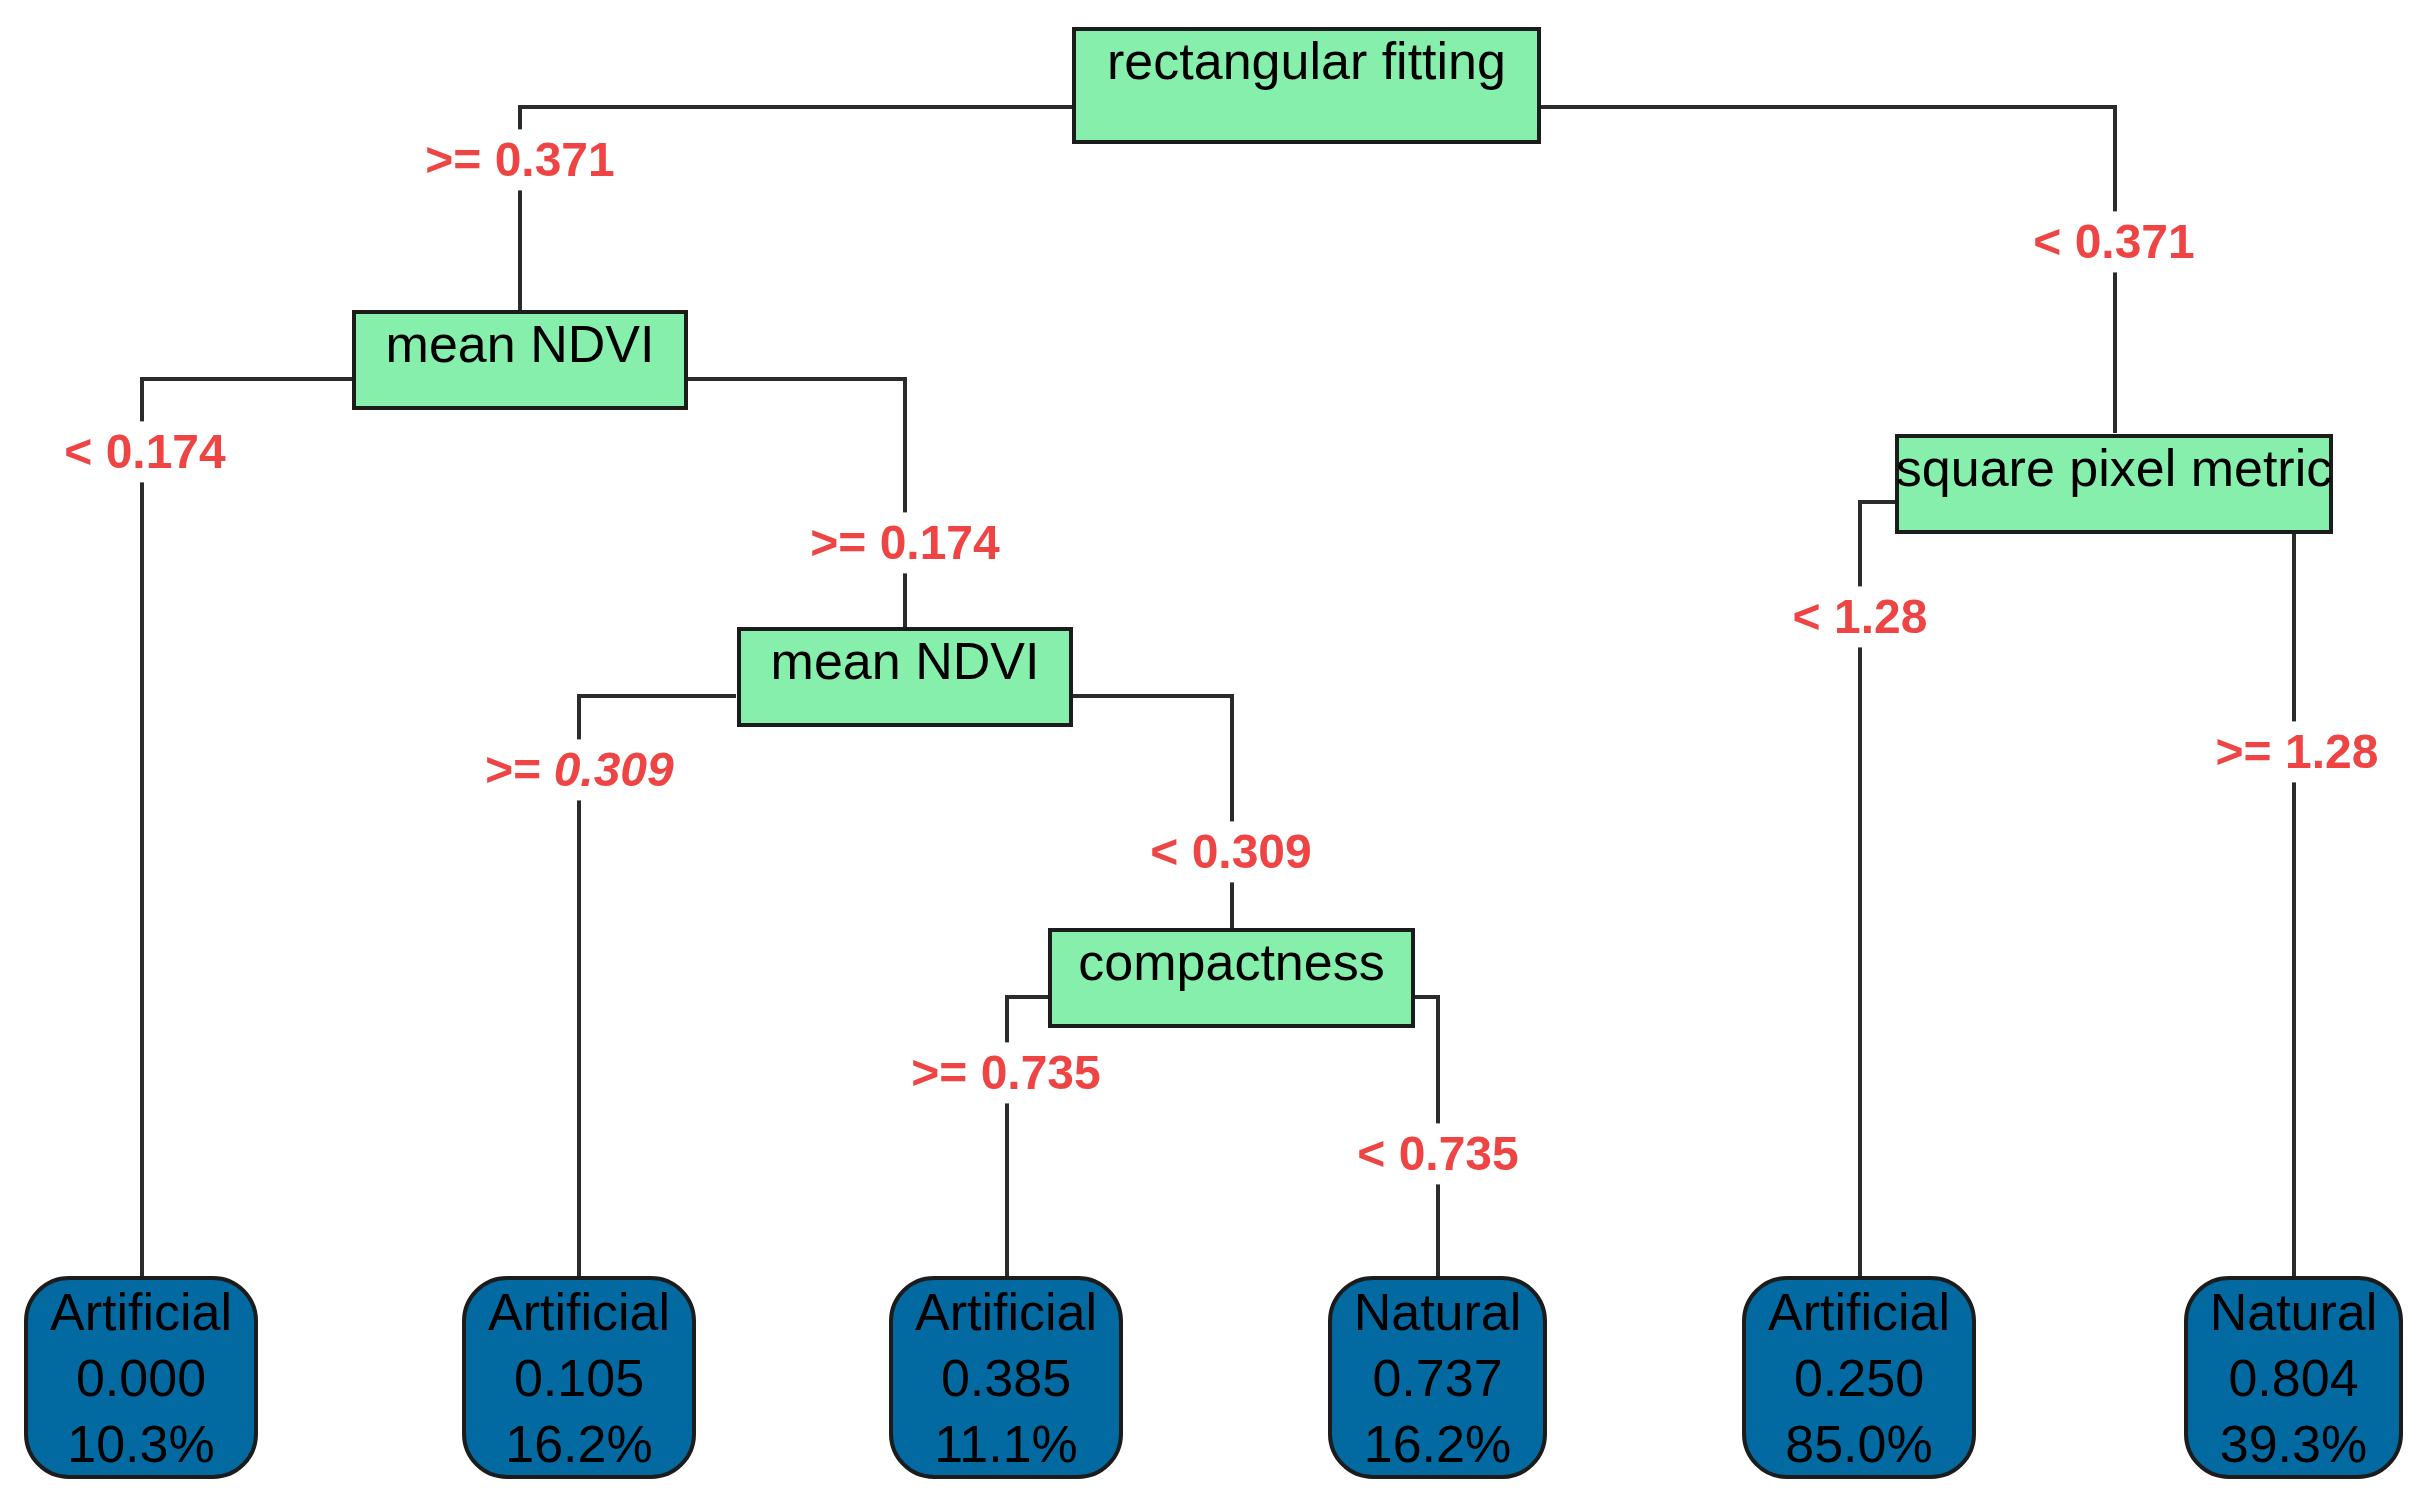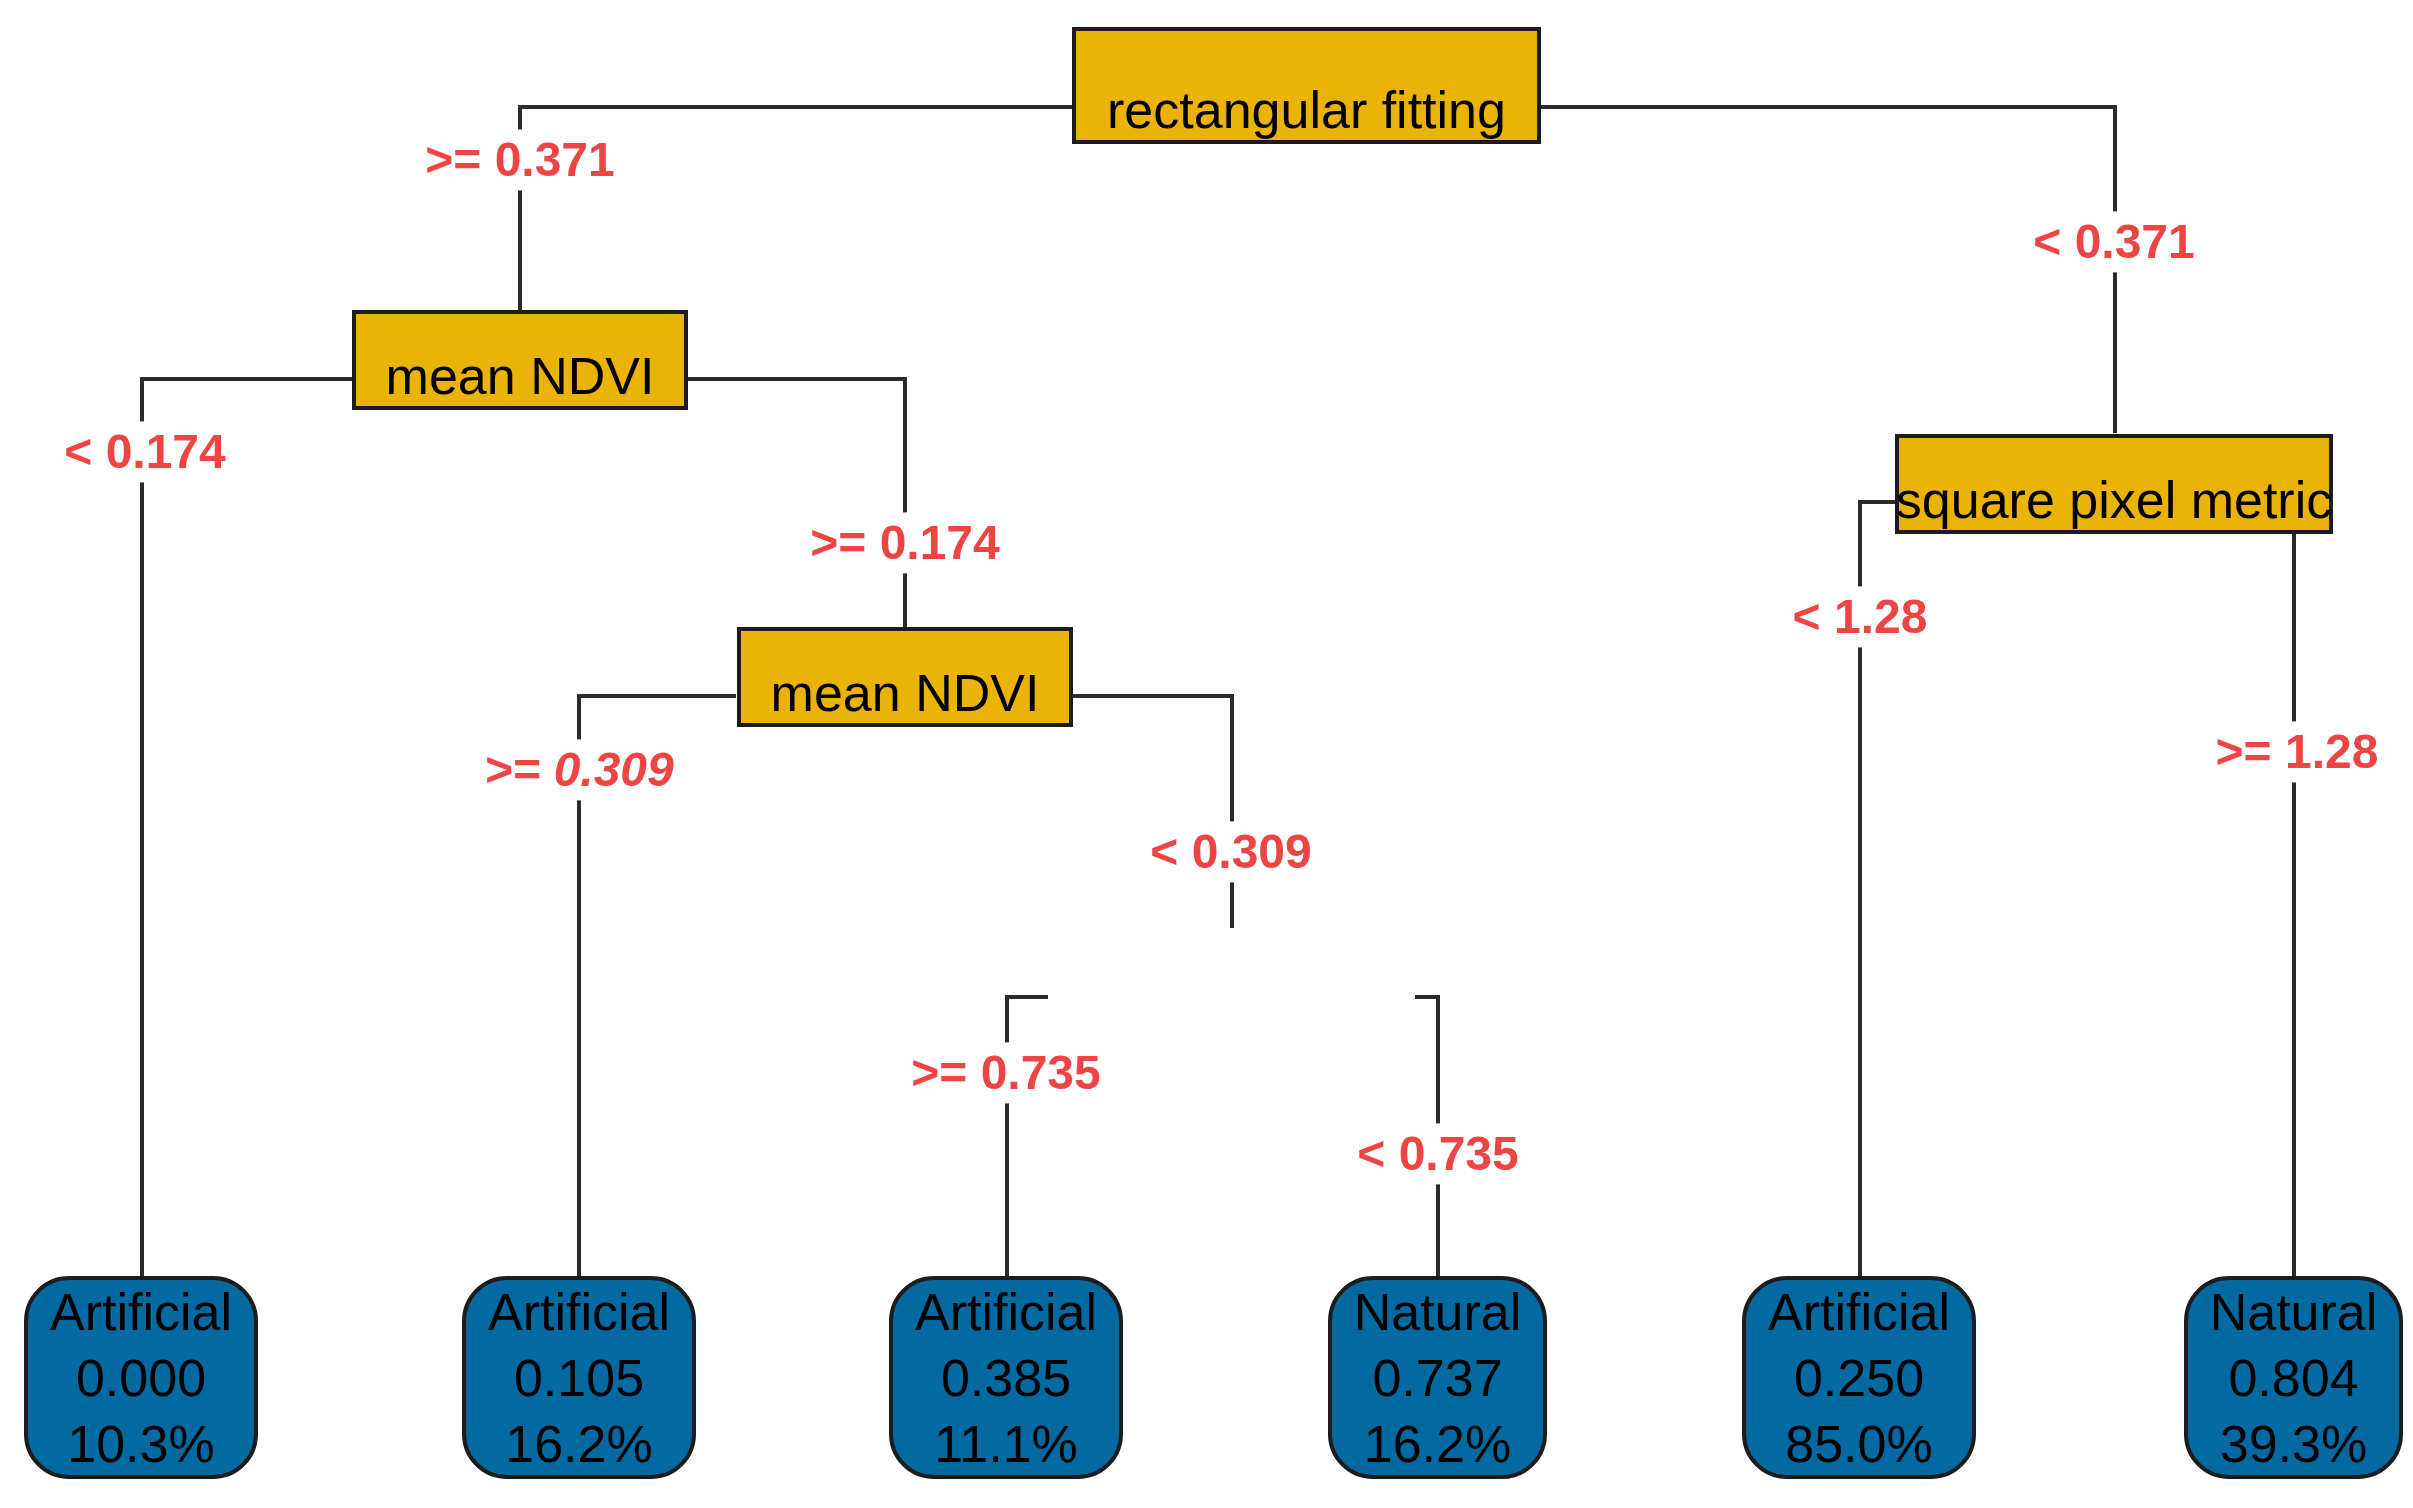--- a/index.html
+++ b/index.html
@@ -19,23 +19,23 @@
   .line {
     position: absolute;
     background: #2b2b2b;
   }
   .line.h { height: 3.9px; }
   .line.v { width: 3.9px; }
   .dnode {
     position: absolute;
     box-sizing: border-box;
     border: 4.7px solid #1c1c1c;
-    background: #eab308;
+    background: #86efac;
     display: flex;
-    align-items: flex-end;
+    align-items: flex-start;
     justify-content: center;
     font-size: 52px;
     color: #000000;
     white-space: nowrap;
     z-index: 3;
   }
   .leaf {
     position: absolute;
     box-sizing: border-box;
     top: 1276px;
@@ -93,20 +93,23 @@
 
   <div class="dnode" style="left:1072px; top:27px;   width:469px; height:117px;">
     <span>rectangular fitting</span>
   </div>
   <div class="dnode" style="left:352px;  top:310px;  width:336px; height:100px;">
     <span>mean NDVI</span>
   </div>
   <div class="dnode" style="left:737px;  top:627px;  width:336px; height:100px;">
     <span>mean NDVI</span>
   </div>
+  <div class="dnode" style="left:1048px; top:928px; width:367px; height:100px;">
+    <span>compactness</span>
+  </div>
   <div class="dnode" style="left:1895px; top:434px;  width:438px; height:100px;">
     <span>square pixel metric</span>
   </div>
 
   <div class="elabel" style="left:520px;  top:160px;">&gt;= 0.371</div>
   <div class="elabel" style="left:2114px; top:242px;">&lt; 0.371</div>
   <div class="elabel" style="left:145px;  top:452px;">&lt; 0.174</div>
   <div class="elabel" style="left:905px; top:543px;">&gt;= 0.174</div>
   <div class="elabel" style="left:579px;  top:770px;font-style:italic;">&gt;= 0.309</div>
   <div class="elabel" style="left:1231px; top:852px;">&lt; 0.309</div>

